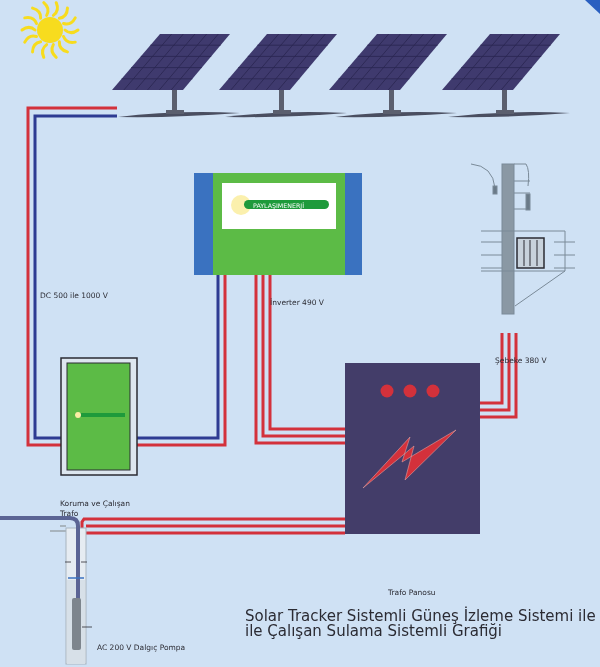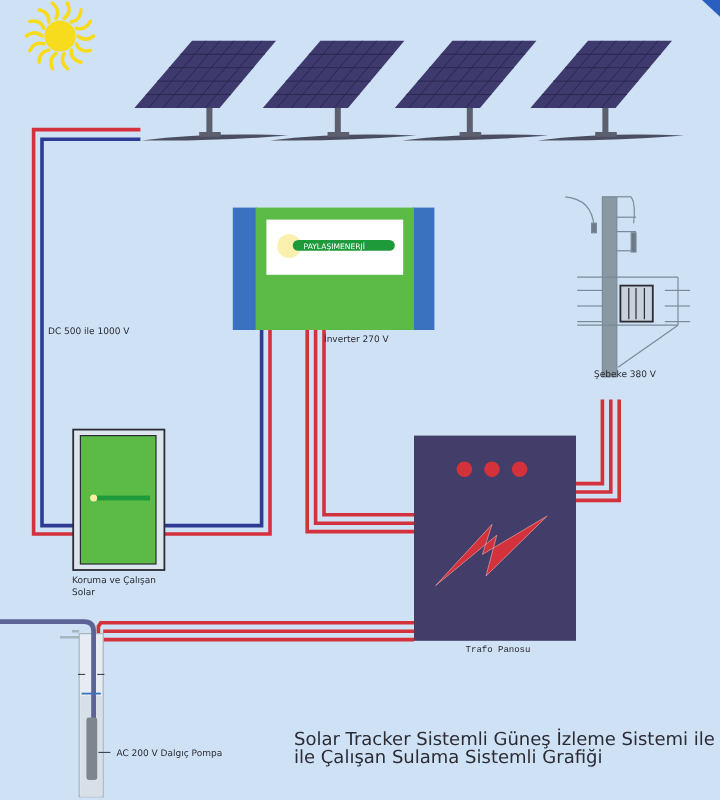--- a/index.html
+++ b/index.html
@@ -1,18 +1,18 @@
 <!DOCTYPE html>
 <html><head>
 <meta charset="utf-8">
 <style>
   html, body { margin:0; padding:0; }
   body { width:600px; height:667px; background:#cfe1f4; position:relative; overflow:hidden; font-family:"DejaVu Sans", sans-serif; }
   #canvas { position:absolute; left:0; top:0; width:600px; height:667px; }
-  .lbl { position:absolute; font-family:"DejaVu Sans", sans-serif; color:#2b2b33; font-size:7.5px; line-height:9px; white-space:nowrap; }
+  .lbl { position:absolute; font-family:"DejaVu Sans", sans-serif; color:#2b2b33; font-size:7.5px; line-height:9px; white-space:nowrap;margin-top:20px; }
   .title { position:absolute; left:245px; top:609px; width:350px; font-family:"DejaVu Sans", sans-serif; color:#2b2b33; font-size:15px; line-height:15px; }
   .title div { white-space:nowrap; }
 </style>
 </head>
 <body>
 
 <svg id="canvas" viewBox="0 0 600 667" xmlns="http://www.w3.org/2000/svg">
 
   <path d="M585,0 L600,0 L600,14 Z" fill="#2a5fc0"></path>
 
@@ -190,23 +190,23 @@
     <path d="M0,518 L70,518 Q78,518 78,526 L78,600" fill="none" stroke="#5b6494" stroke-width="4"></path>
     <rect x="72" y="598" width="9" height="52" rx="2" fill="#7d858d"></rect>
     <line x1="68" y1="578" x2="84" y2="578" stroke="#3a72c0" stroke-width="1.5"></line>
     <line x1="82" y1="627" x2="92" y2="627" stroke="#2b2b33" stroke-width="0.8"></line>
     <path d="M65,562 L71,562 M87,562 L81,562" stroke="#2b2b33" stroke-width="0.8"></path>
     <path d="M50,531 L66,531 M60,526 L66,526" stroke="#a8b4be" stroke-width="2"></path>
   </g>
 </svg>
 
 <div class="lbl" style="left:40px;top:271px;">DC 500 ile 1000 V</div>
-<div class="lbl" style="left:270px;top:278px;">İnverter 270 V</div>
-<div class="lbl" style="left:495px;top:307px;">Şebeke 380 V</div>
+<div class="lbl" style="left:270px;top:278px;">İnverter 490 V</div>
+<div class="lbl" style="left:495px;top:336px;">Şebeke 380 V</div>
 <div class="lbl" style="left:60px;top:479px;">Koruma ve Çalışan</div>
-<div class="lbl" style="left:60px;top:489px;">Solar</div>
-<div class="lbl" style="left:388px;top:538px;font-family:Liberation Mono, monospace;">Trafo Panosu</div>
+<div class="lbl" style="left:60px;top:489px;">Trafo</div>
+<div class="lbl" style="left:388px;top:568px;">Trafo Panosu</div>
 <div class="lbl" style="left:97px;top:623px;">AC 200 V Dalgıç Pompa</div>
 
 <div class="title">
   <div>Solar Tracker Sistemli Güneş İzleme Sistemi ile</div>
   <div>ile Çalışan Sulama Sistemli Grafiği</div>
 </div>
 
 </body></html>

